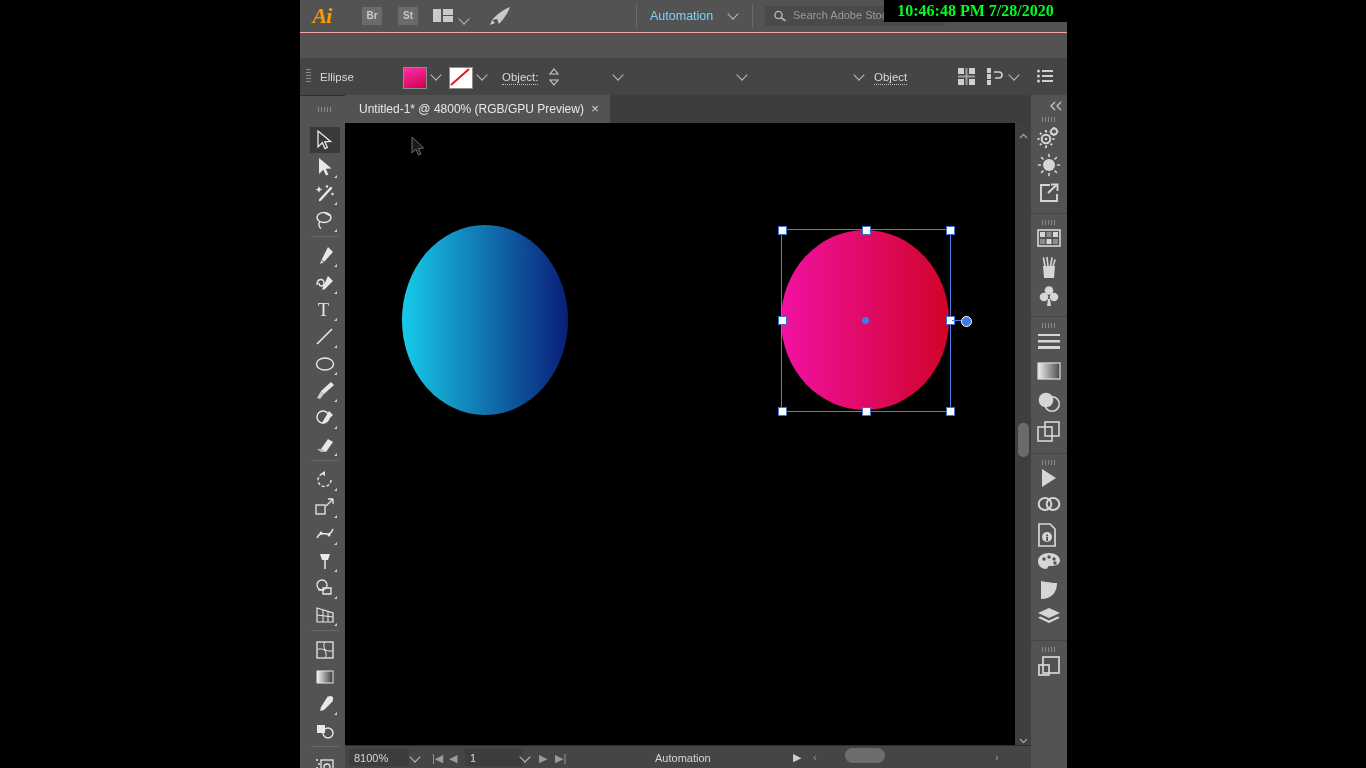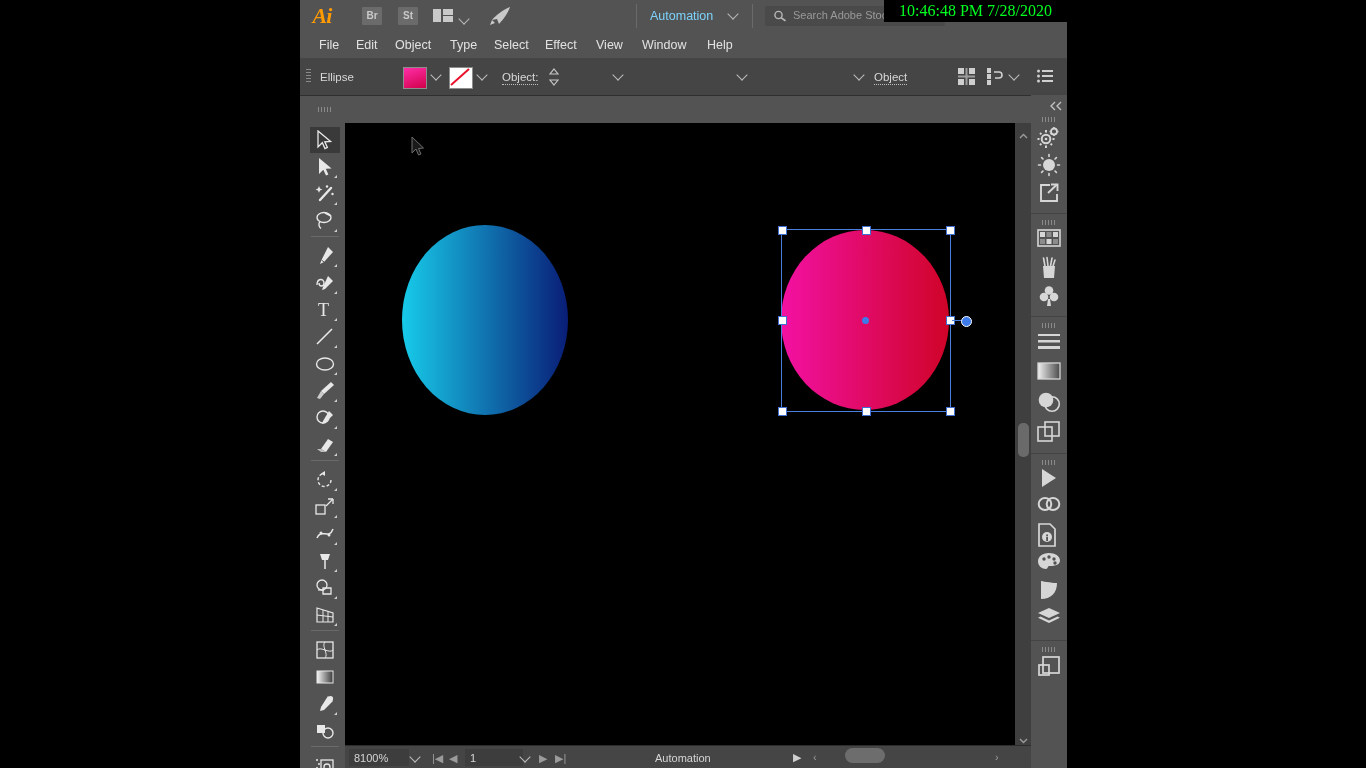--- a/index.html
+++ b/index.html
@@ -64,21 +64,21 @@
     background: #4a4a4a; border-radius: 2px;
   }
   .search-ph {
     position: absolute; left: 28px; top: 3px;
     font-size: 11px; color: #9a9a9a;
   }
   .clock {
     position: absolute; left: 584px; top: 0px; width: 183px; height: 22px;
     background: #000; color: #00ff21;
     font-family: "Liberation Serif", serif;
-    font-size: 16px; font-weight: normal;
+    font-size: 16px; font-weight: bold;
     line-height: 22px; text-align: center;
     white-space: nowrap;
   }
   
   .menubar {
     position: absolute; left: 0; top: 32px; width: 767px; height: 26px;
     background: #535353;
   }
   .menu-item {
     position: absolute; top: 5px; height: 17px;
@@ -257,31 +257,20 @@
       <svg style="position:absolute;left:8px;top:4px;" width="14" height="13" viewBox="0 0 14 13">
         <circle cx="5.5" cy="5" r="3.6" fill="none" stroke="#b7b7b7" stroke-width="1.4"></circle>
         <path d="M8.3 7.8 L12 10.5" stroke="#b7b7b7" stroke-width="1.6" stroke-linecap="round"></path>
       </svg>
       <div class="search-ph">Search Adobe Stock</div>
     </div>
 
     <div class="clock">10:46:48 PM 7/28/2020</div>
   </div>
 
-  <div class="menubar">
-    <div class="menu-item" style="left:14px;">File</div>
-    <div class="menu-item" style="left:51px;">Edit</div>
-    <div class="menu-item" style="left:90px;">Object</div>
-    <div class="menu-item" style="left:145px;">Type</div>
-    <div class="menu-item" style="left:189px;">Select</div>
-    <div class="menu-item" style="left:240px;">Effect</div>
-    <div class="menu-item" style="left:291px;">View</div>
-    <div class="menu-item" style="left:337px;">Window</div>
-    <div class="menu-item" style="left:402px;">Help</div>
-  </div>
 
   <div class="ctrlbar">
     <div class="grip"></div>
     <div class="ctrl-label" style="left:20px;top:12px;">Ellipse</div>
 
     <div class="swatch" style="left:103px;background:linear-gradient(160deg,#ff2ea8,#d1004a);"></div>
     <div class="dd-arrow" style="left:130px;">
         <i></i>
       </div>
 
@@ -349,20 +338,26 @@
         <circle cx="1.5" cy="2" r="1.5" fill="#cfcfcf"></circle>
         <circle cx="1.5" cy="7" r="1.5" fill="#cfcfcf"></circle>
         <circle cx="1.5" cy="12" r="1.5" fill="#cfcfcf"></circle>
         <rect x="5" y="1" width="11" height="2" fill="#cfcfcf"></rect>
         <rect x="5" y="6" width="11" height="2" fill="#cfcfcf"></rect>
         <rect x="5" y="11" width="11" height="2" fill="#cfcfcf"></rect>
       </svg>
     </div>
   </div>
 
+  <div class="tabstrip">
+    <div class="doctab">
+      <span>Untitled-1* @ 4800% (RGB/GPU Preview)</span>
+      <span class="tab-close">×</span>
+    </div>
+  </div>
 
   <div class="toolbar">
     <div class="tb-grip"></div>
 
     <div class="tool active" style="top:24px;">
       <svg width="20" height="20" viewBox="0 0 20 20">
           <path d="M3 1 L3 17 L7.3 12.7 L10 18.6 L12.4 17.4 L9.8 11.8 L15.6 11.5 Z" fill="none" stroke="#e8e8e8" stroke-width="1.3"></path>
         </svg>
     </div>
     <div class="tool" style="top:51px;">

